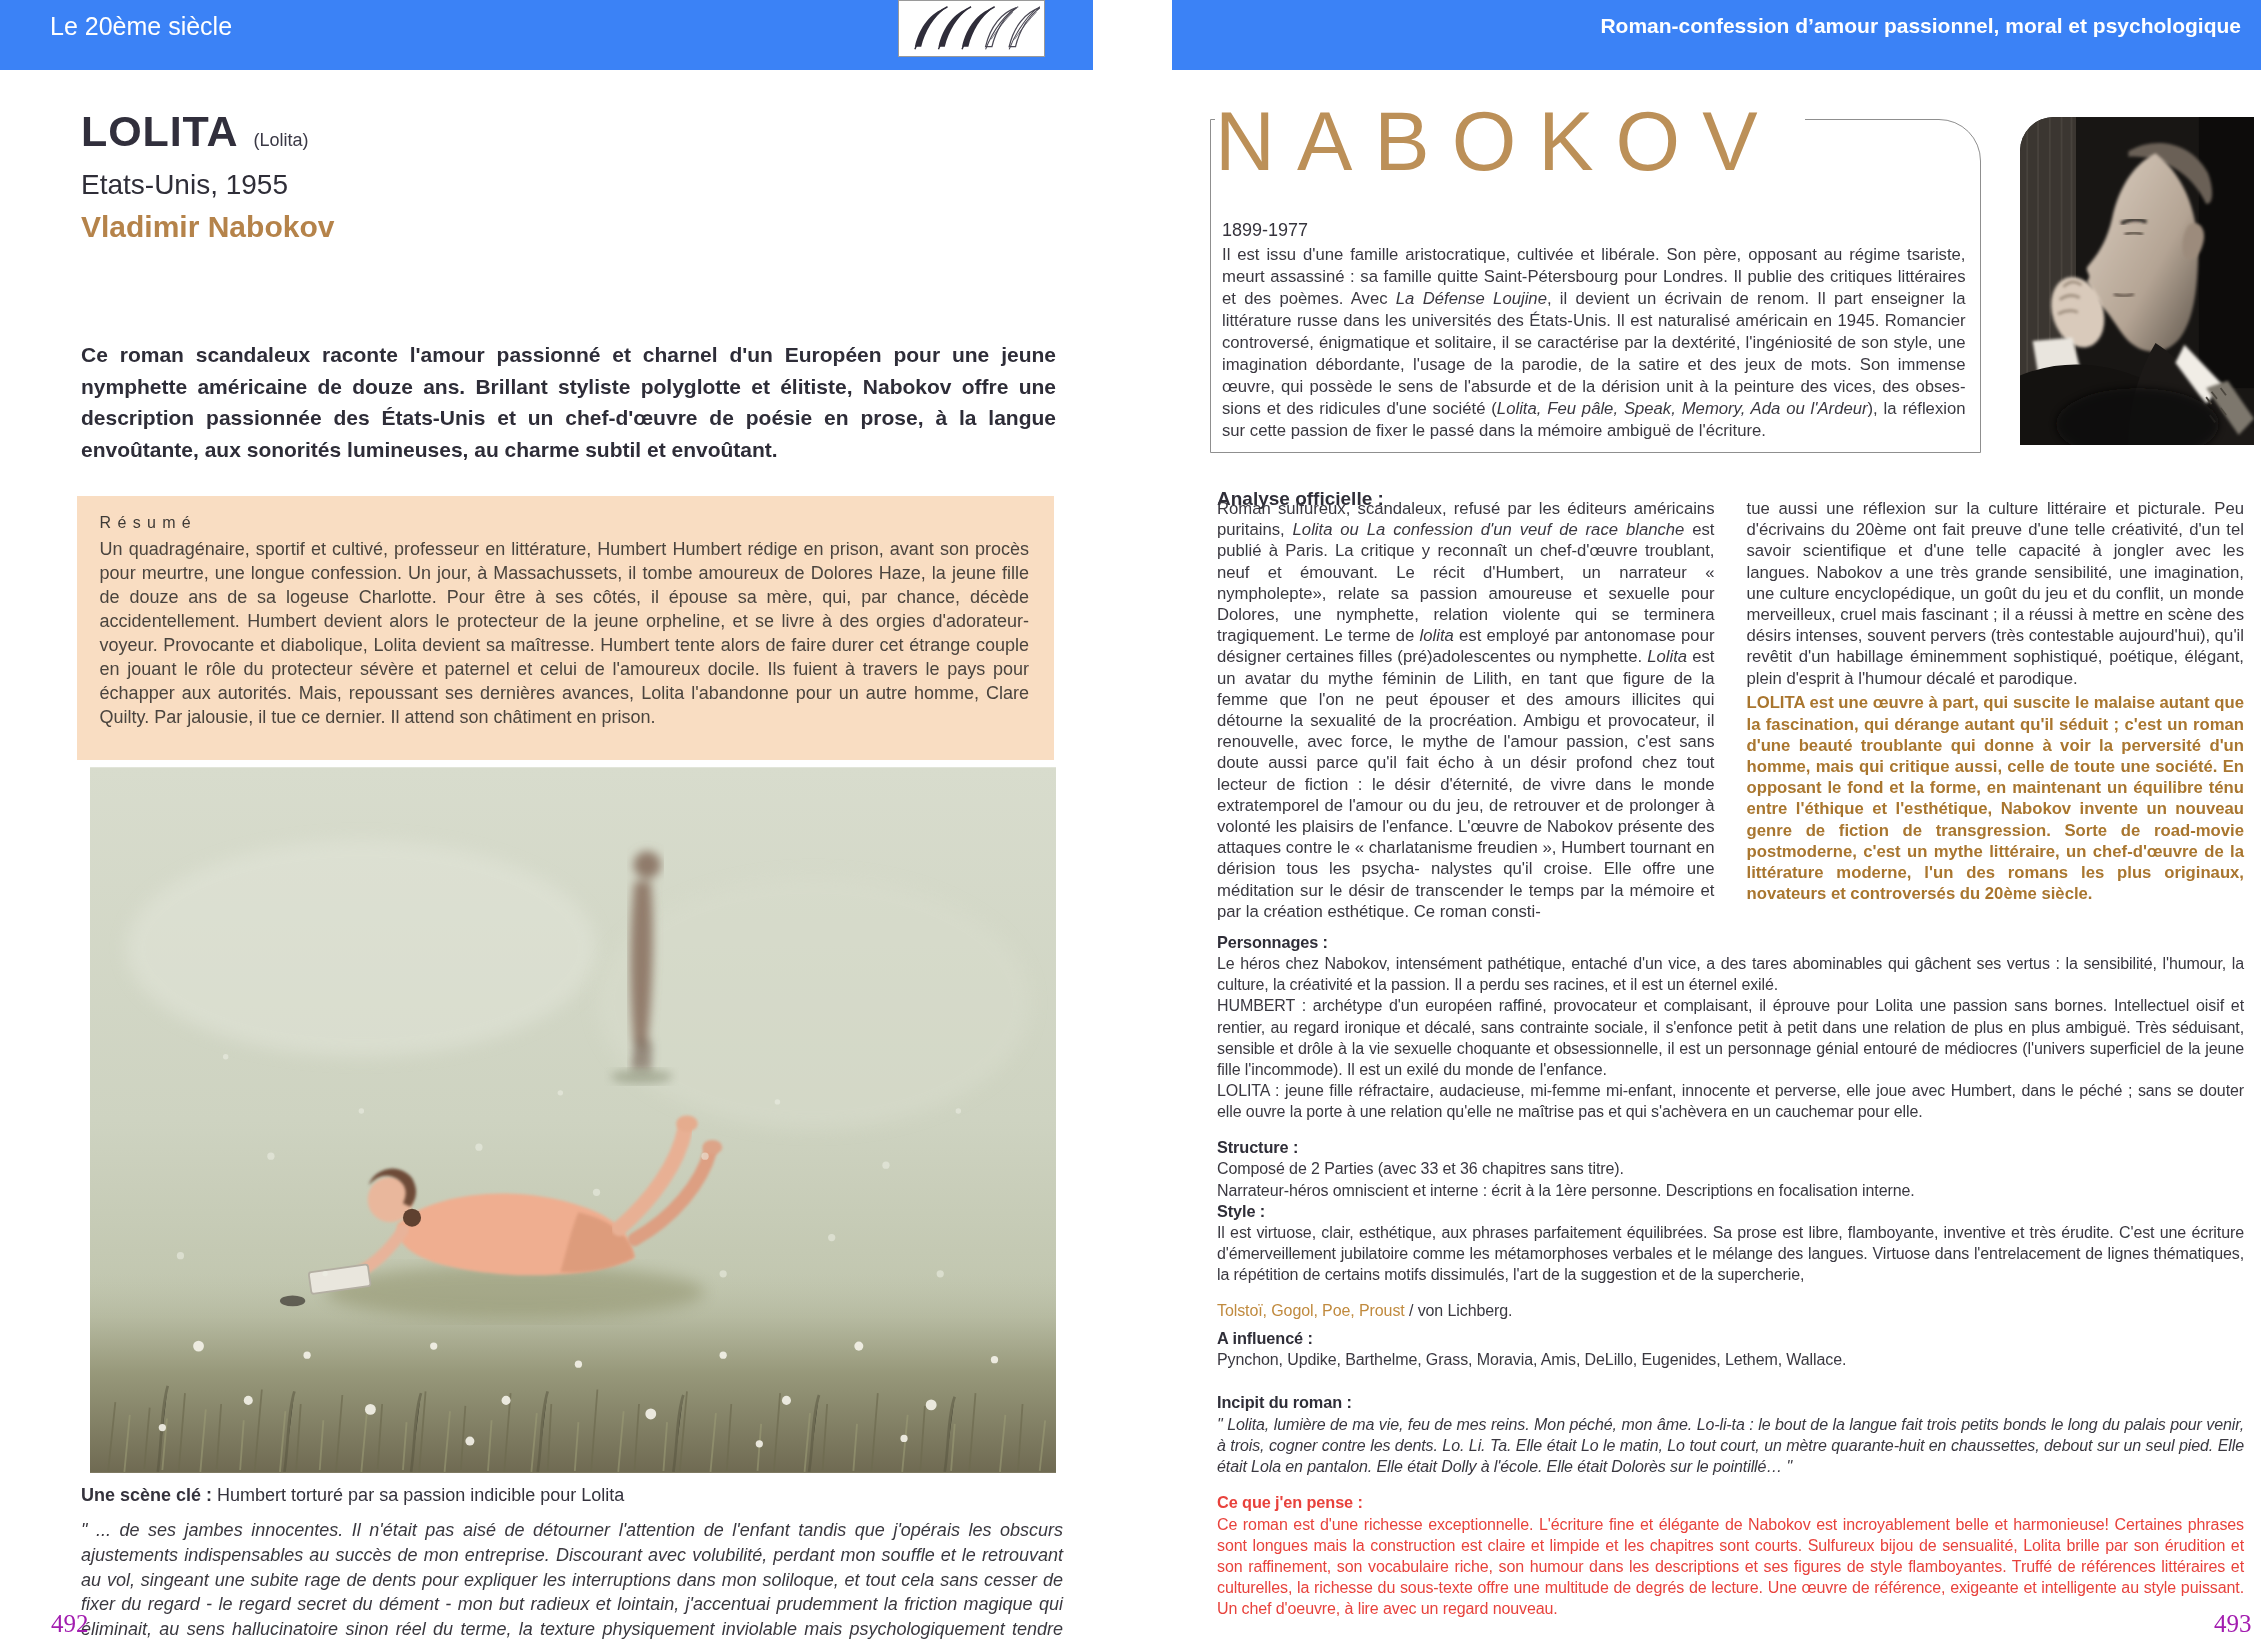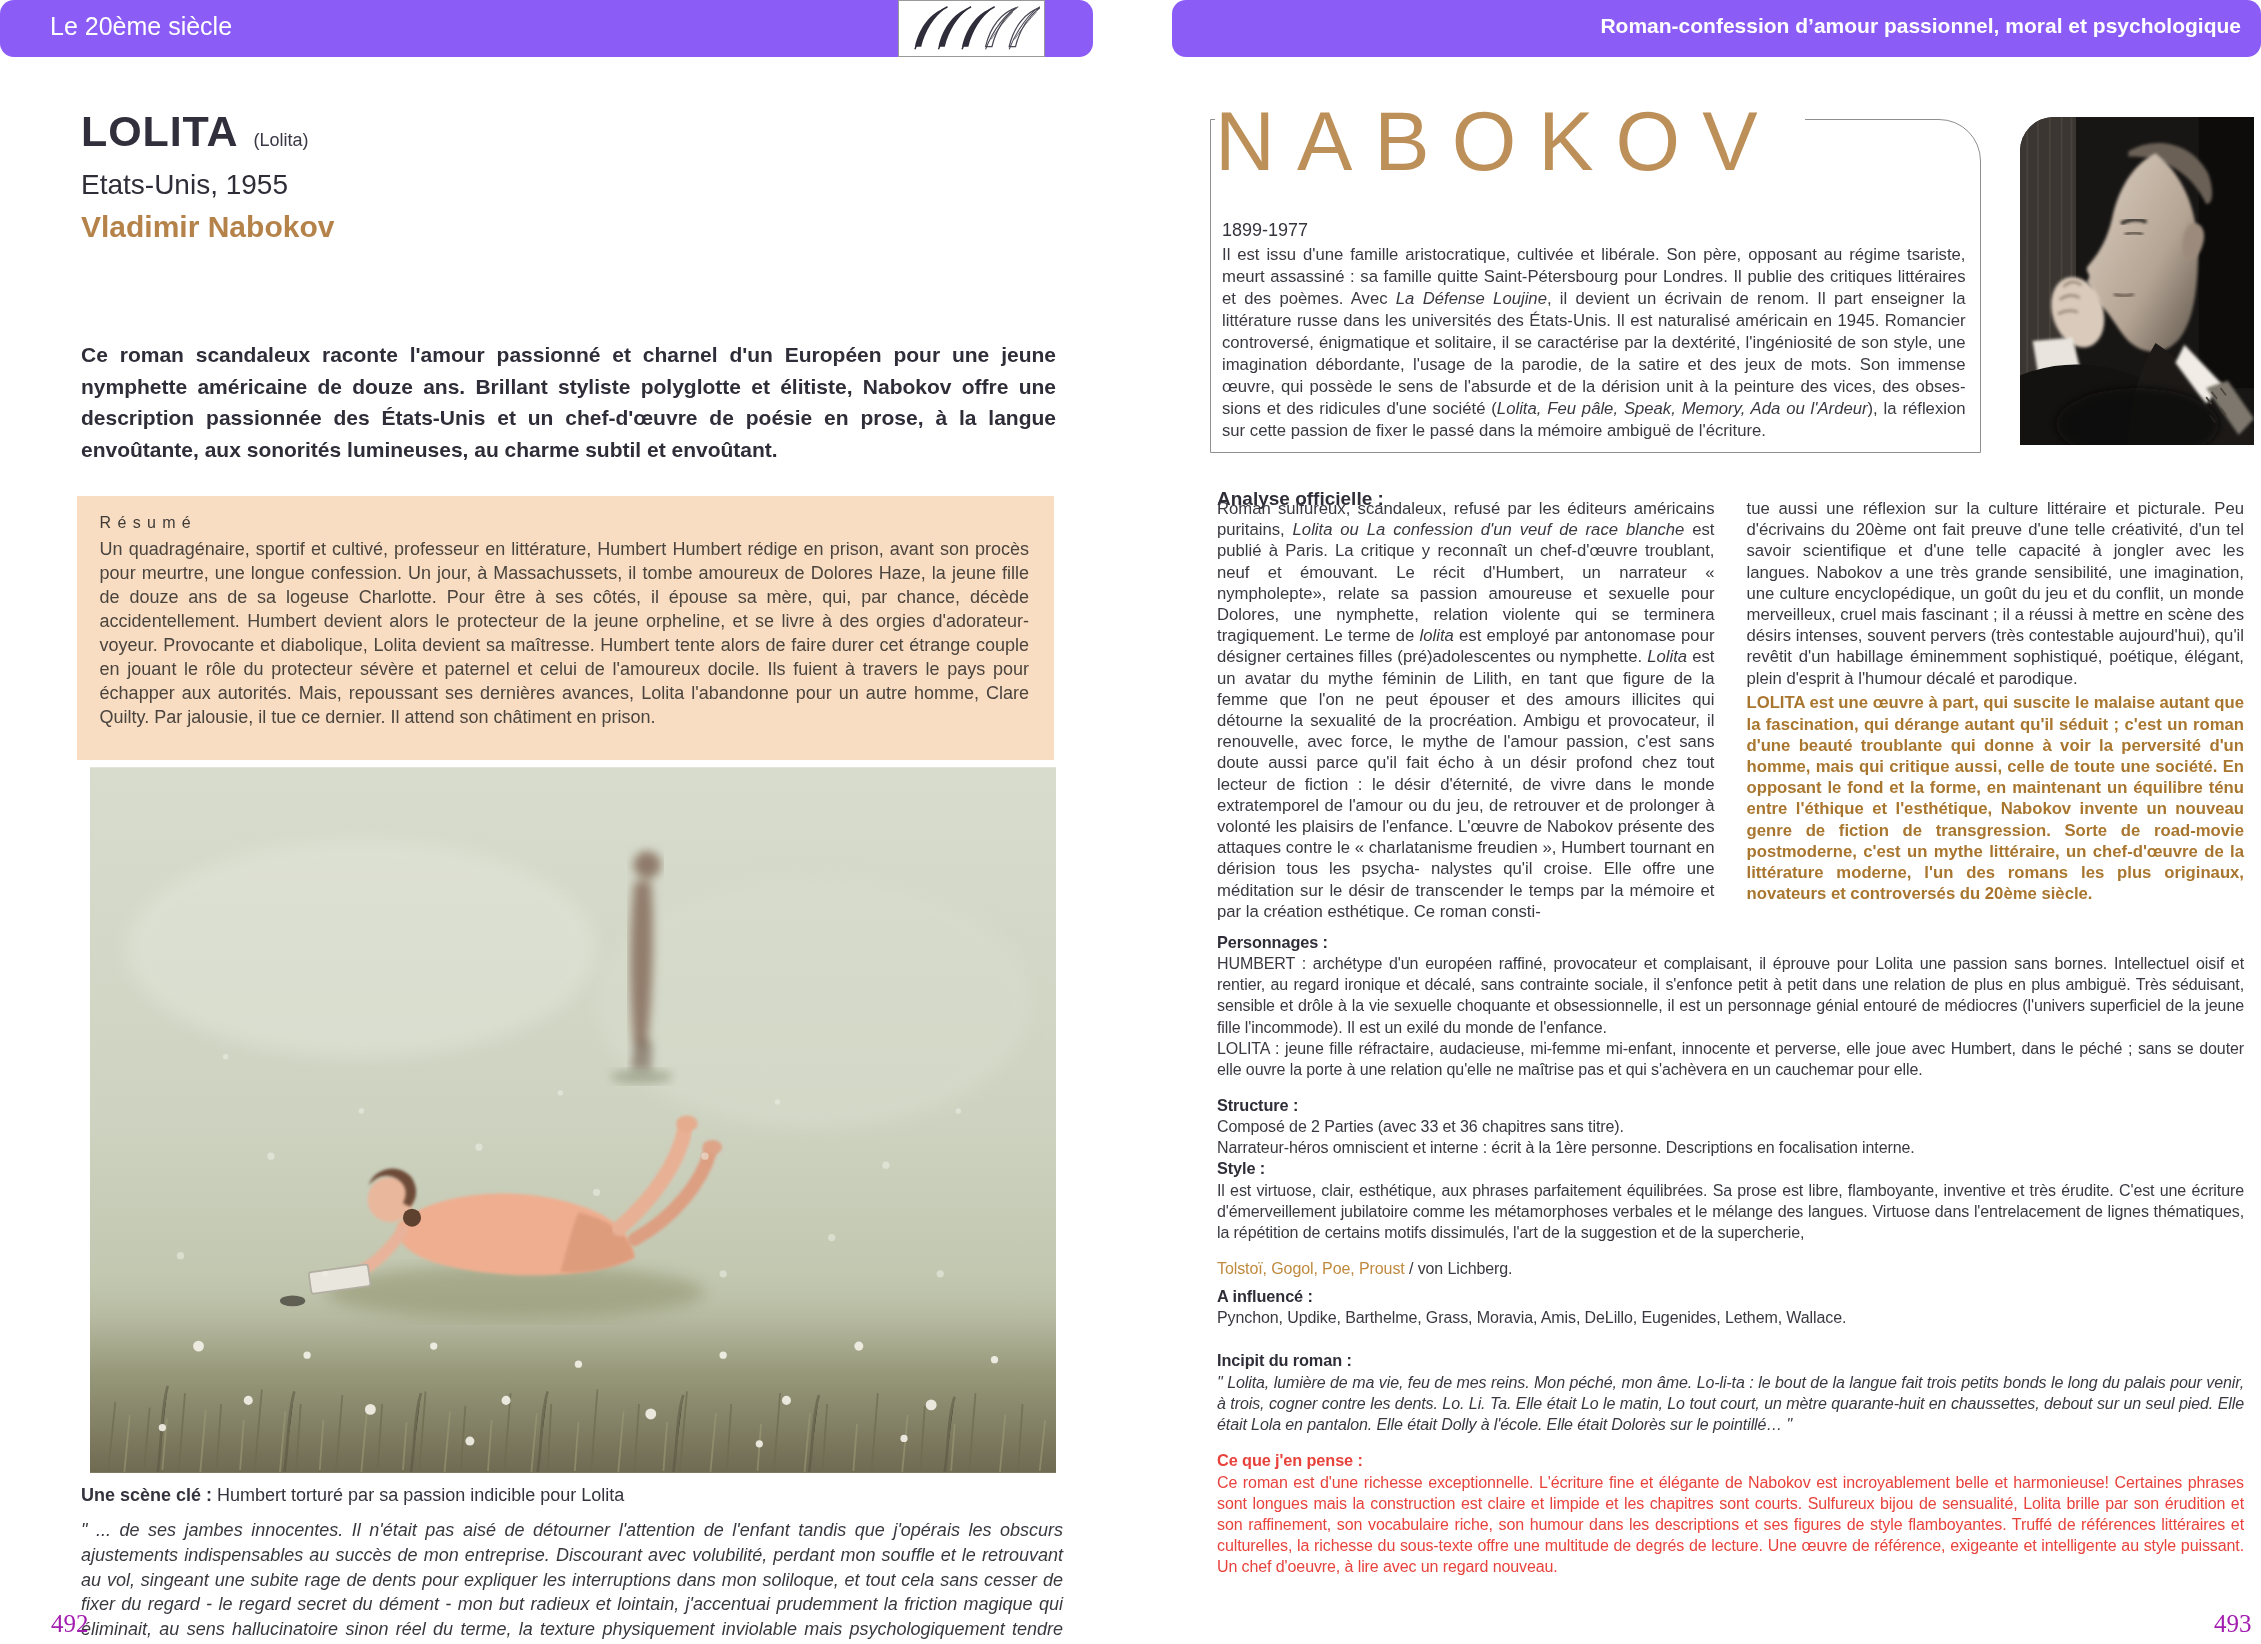--- a/index.html
+++ b/index.html
@@ -3,21 +3,21 @@
 <meta charset="utf-8">
 <style>
   html,body{margin:0;padding:0;}
   body{
     width:2262px;height:1645px;position:relative;background:#ffffff;
     font-family:"Liberation Sans",sans-serif;color:#3a3840;overflow:hidden;
   }
   [data-interactable]{box-sizing:border-box;}
 
   
-  .band{position:absolute;top:0;height:57px;background:#8b5cf6;border-radius:14px;}
+  .band{position:absolute;top:0;height:70px;background:#3b82f6;}
   .band-left{left:0;width:1093px;}
   .band-right{left:1172px;width:1089px;text-align:right;}
   .band-label{color:#ffffff;font-size:25px;line-height:52px;padding-left:50px;display:block;}
   .band-label-right{color:#ffffff;font-size:21px;font-weight:700;line-height:52px;padding-right:20px;display:block;}
   .feather-box{position:absolute;left:898px;top:0;width:147px;height:57px;background:#ffffff;border:0.9px solid #9a9a9a;z-index:2;display:flex;align-items:center;justify-content:center;}
 
   
   .title-block{position:absolute;left:81px;top:107px;}
   .book-title{font-size:43px;font-weight:700;letter-spacing:0.9px;color:#312F3C;display:inline-block;}
   .book-title-paren{font-size:18px;color:#3A3845;margin-left:11px;}
@@ -293,20 +293,21 @@
   <div class="an-col" data-interactable="false">
     <p style="margin:0;" data-interactable="false">tue aussi une réflexion sur la culture littéraire et picturale. Peu d'écrivains du 20ème ont fait preuve d'une telle créativité, d'un tel savoir scientifique et d'une telle capacité à jongler avec les langues. Nabokov a une très grande sensibilité, une imagination, une culture encyclopédique, un goût du jeu et du conflit, un monde merveilleux, cruel mais fascinant ; il a réussi à mettre en scène des désirs intenses, souvent pervers (très contestable aujourd'hui), qu'il revêtit d'un habillage éminemment sophistiqué, poétique, élégant, plein d'esprit à l'humour décalé et parodique.</p>
     <p class="an-highlight" data-interactable="false">LOLITA est une œuvre à part, qui suscite le malaise autant que la fascination, qui dérange autant qu'il séduit ; c'est un roman d'une beauté troublante qui donne à voir la perversité d'un homme, mais qui critique aussi, celle de toute une société. En opposant le fond et la forme, en maintenant un équilibre ténu entre l'éthique et l'esthétique, Nabokov invente un nouveau genre de fiction de transgression. Sorte de road-movie postmoderne, c'est un mythe littéraire, un chef-d'œuvre de la littérature moderne, l'un des romans les plus originaux, novateurs et controversés du 20ème siècle.</p>
   </div>
 </div>
 
 <div class="rp-flow" data-interactable="false">
 
   <div class="sec" data-interactable="false">
     <h3 data-interactable="false">Personnages :</h3>
+    <p data-interactable="false">Le héros chez Nabokov, intensément pathétique, entaché d'un vice, a des tares abominables qui gâchent ses vertus : la sensibilité, l'humour, la culture, la créativité et la passion. Il a perdu ses racines, et il est un éternel exilé.</p>
     <p data-interactable="false">HUMBERT : archétype d'un européen raffiné, provocateur et complaisant, il éprouve pour Lolita une passion sans bornes. Intellectuel oisif et rentier, au regard ironique et décalé, sans contrainte sociale, il s'enfonce petit à petit dans une relation de plus en plus ambiguë. Très séduisant, sensible et drôle à la vie sexuelle choquante et obsessionnelle, il est un personnage génial entouré de médiocres (l'univers superficiel de la jeune fille l'incommode). Il est un exilé du monde de l'enfance.</p>
     <p data-interactable="false">LOLITA : jeune fille réfractaire, audacieuse, mi-femme mi-enfant, innocente et perverse, elle joue avec Humbert, dans le péché ; sans se douter elle ouvre la porte à une relation qu'elle ne maîtrise pas et qui s'achèvera en un cauchemar pour elle.</p>
   </div>
 
   <div class="sec mt-md" data-interactable="false">
     <h3 data-interactable="false">Structure :</h3>
     <p data-interactable="false">Composé de 2 Parties (avec 33 et 36 chapitres sans titre).</p>
     <p data-interactable="false">Narrateur-héros omniscient et interne : écrit à la 1ère personne. Descriptions en focalisation interne.</p>
   </div>
 

